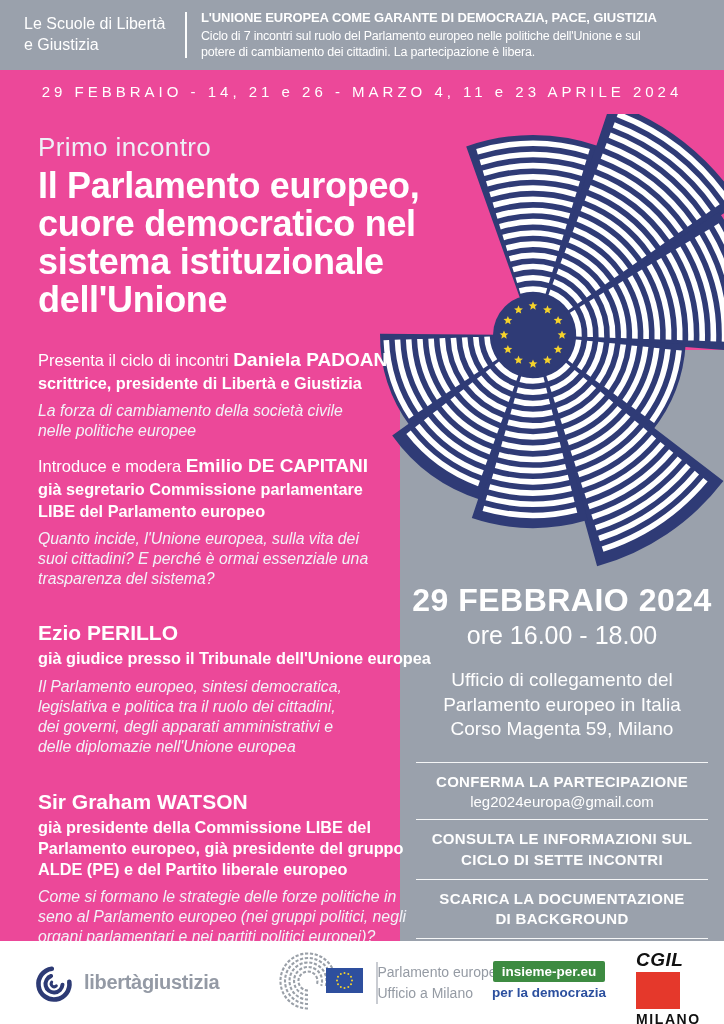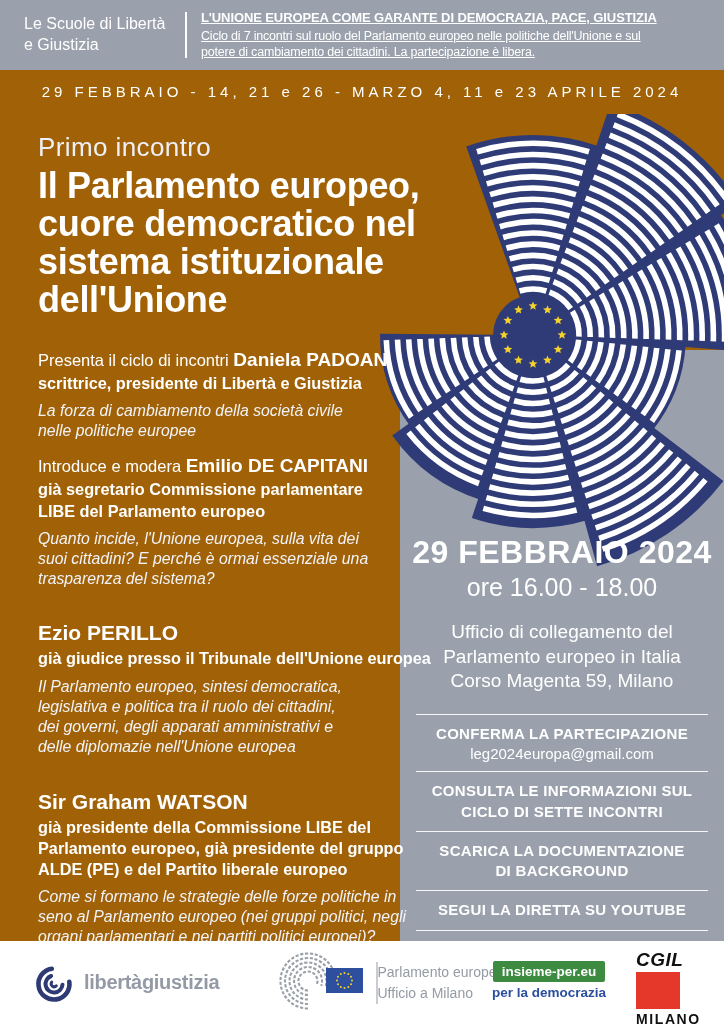--- a/index.html
+++ b/index.html
@@ -1,23 +1,23 @@
 <!DOCTYPE html>
 <html><head>
 <meta charset="utf-8">
 <style>
   html,body{margin:0;padding:0;background:#555;}
-  .poster{position:relative;width:724px;height:1024px;background:#a16207;overflow:hidden;
+  .poster{position:relative;width:724px;height:1024px;background:#ec4899;overflow:hidden;
           font-family:"Liberation Sans",sans-serif;color:#fff;}
   
   .header{position:absolute;top:0;left:0;width:724px;height:70px;background:#9aa1ac;
           display:flex;align-items:center;z-index:5;}
   .brand{width:153px;padding-left:24px;font-size:16px;line-height:1.3;color:#fff;font-weight:400;}
   .hdr-divider{width:2px;height:46px;background:#fff;margin:0 14px 0 8px;flex:none;}
-  .series{flex:1;padding-right:3px;text-decoration:underline;}
+  .series{flex:1;padding-right:3px;}
   .series-title{font-weight:700;font-size:13px;letter-spacing:-0.1px;white-space:nowrap;margin-bottom:3px;}
   .series-sub{font-size:12.5px;letter-spacing:-0.2px;line-height:1.32;white-space:pre-line;}
   
   .datesbar{position:absolute;top:70px;left:0;width:724px;height:42px;display:flex;align-items:center;
             justify-content:center;font-size:15px;letter-spacing:4px;white-space:nowrap;z-index:5;}
   
   .graypanel{position:absolute;left:400px;top:350px;width:324px;height:591px;background:#9aa1ac;z-index:1;}
   
   .rosette-wrap{position:absolute;left:0;top:0;width:724px;height:1024px;z-index:2;pointer-events:none;}
   
@@ -26,21 +26,21 @@
   .title{margin-top:4px;font-size:36px;line-height:1.055;font-weight:700;white-space:pre-line;letter-spacing:-0.3px;}
   .speakers{margin-top:30px;max-width:452px;}
   .sp{margin-bottom:14px;}
   .sp-head{font-size:16.5px;}
   .sp-head .name{font-weight:700;font-size:19px;}
   .name-big{font-weight:700;font-size:21px;margin-bottom:3px;margin-top:32px;}
   .role{font-weight:700;font-size:16.3px;line-height:1.3;margin-top:2px;white-space:pre-line;max-width:452px;}
   .abstract{font-style:italic;font-size:15.8px;line-height:1.28;margin-top:7px;white-space:pre-line;color:#f2f3f8;}
   
   .rightcol{position:absolute;left:400px;top:534px;width:324px;z-index:3;text-align:center;}
-  .ev-date{font-size:32px;font-weight:700;letter-spacing:.5px;}
+  .ev-date{font-size:32px;font-weight:700;letter-spacing:.5px;margin-top:48px;}
   .ev-time{font-size:25px;font-weight:400;margin-top:2px;}
   .ev-venue{font-size:19px;line-height:1.3;margin-top:18px;white-space:pre-line;}
   .links{margin:20px 16px 0 16px;}
   .link-item{border-top:1px solid rgba(255,255,255,.9);padding:9px 0;}
   .link-item:last-child{border-bottom:1px solid rgba(255,255,255,.9);}
   .link-label{font-weight:700;font-size:15px;line-height:1.35;letter-spacing:.3px;white-space:pre-line;}
   .link-sub{font-size:15px;margin-top:1px;}
   
   .footer{position:absolute;left:0;top:941px;width:724px;height:83px;background:#fff;z-index:6;}
   .logo{position:absolute;top:0;height:83px;display:flex;align-items:center;}

